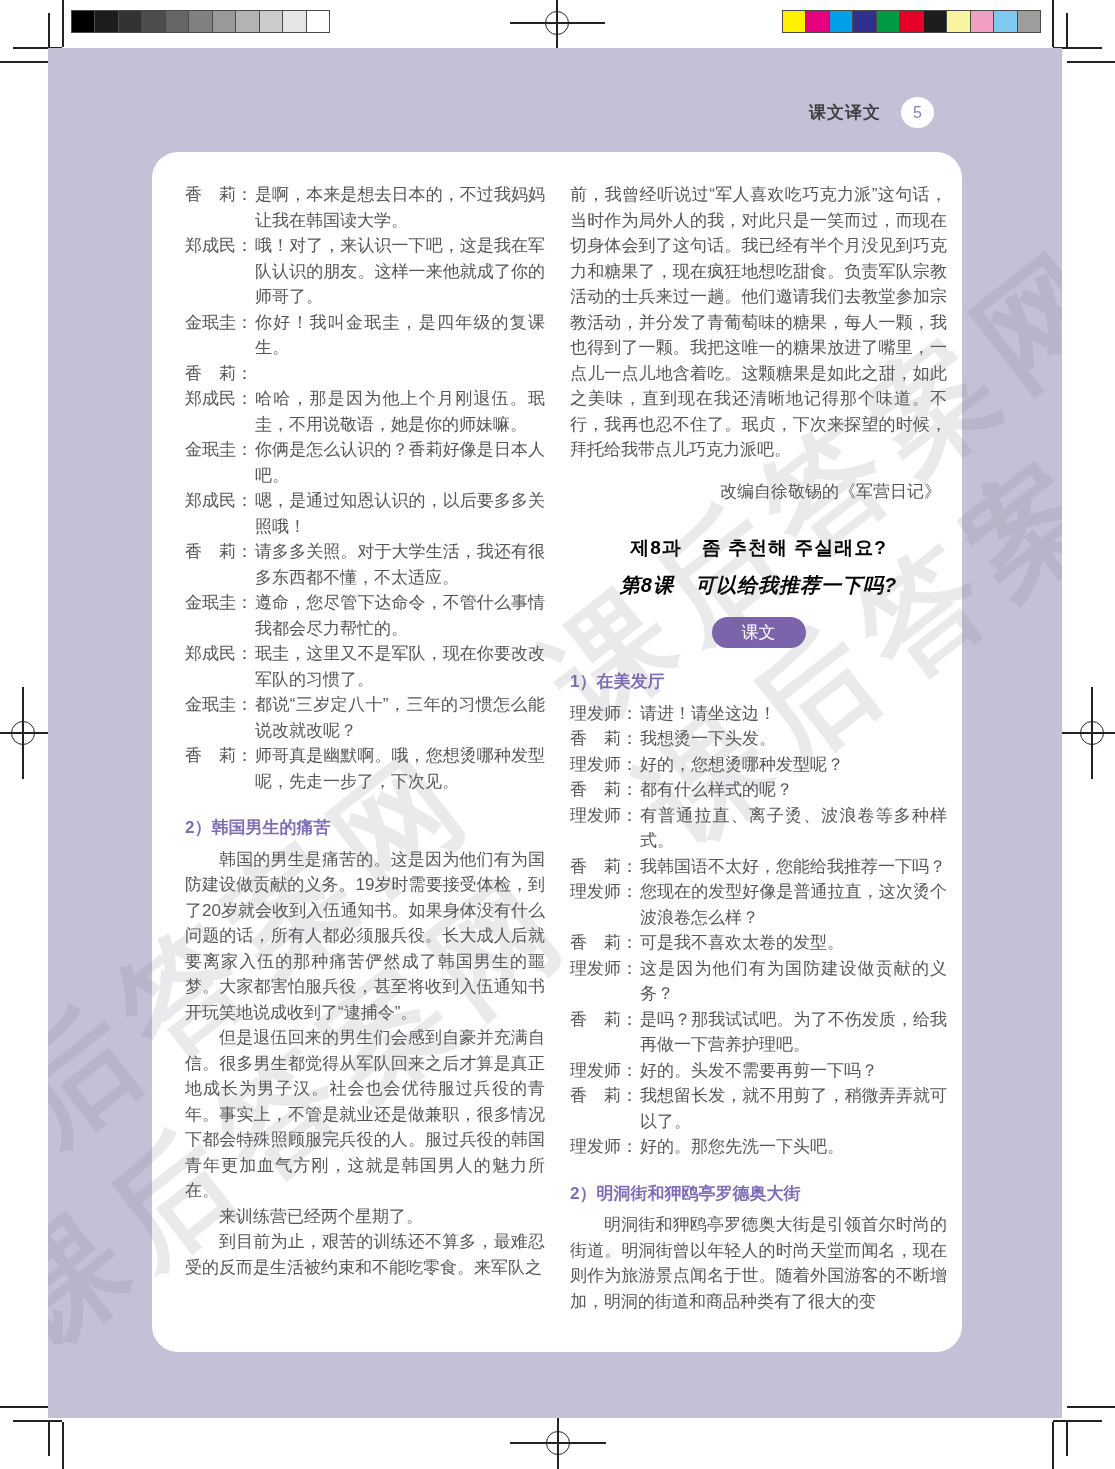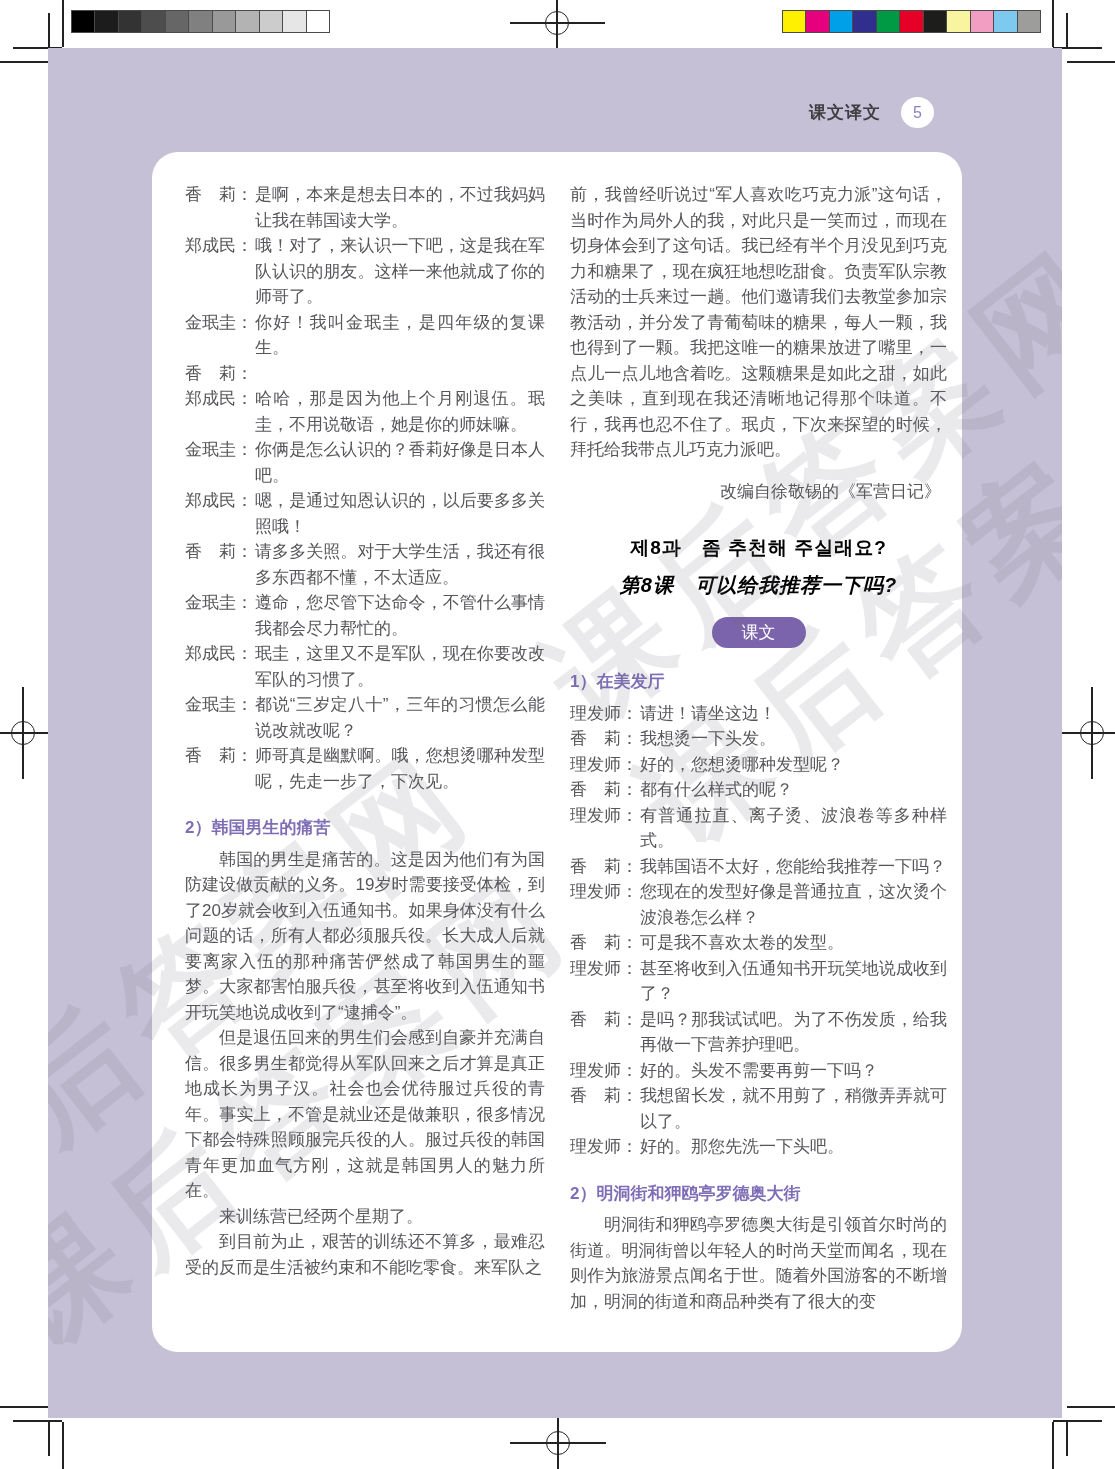--- a/index.html
+++ b/index.html
@@ -270,21 +270,21 @@
               <span class="speech">您现在的发型好像是普通拉直，这次烫个波浪卷怎么样？</span>
             </div>
 
             <div class="dline">
               <span class="speaker">香　莉：</span>
               <span class="speech">可是我不喜欢太卷的发型。</span>
             </div>
 
             <div class="dline">
               <span class="speaker">理发师：</span>
-              <span class="speech">甚至将收到入伍通知书开玩笑地说成收到了？</span>
+              <span class="speech">这是因为他们有为国防建设做贡献的义务？</span>
             </div>
 
             <div class="dline">
               <span class="speaker">香　莉：</span>
               <span class="speech">是吗？那我试试吧。为了不伤发质，给我再做一下营养护理吧。</span>
             </div>
 
             <div class="dline">
               <span class="speaker">理发师：</span>
               <span class="speech">好的。头发不需要再剪一下吗？</span>

